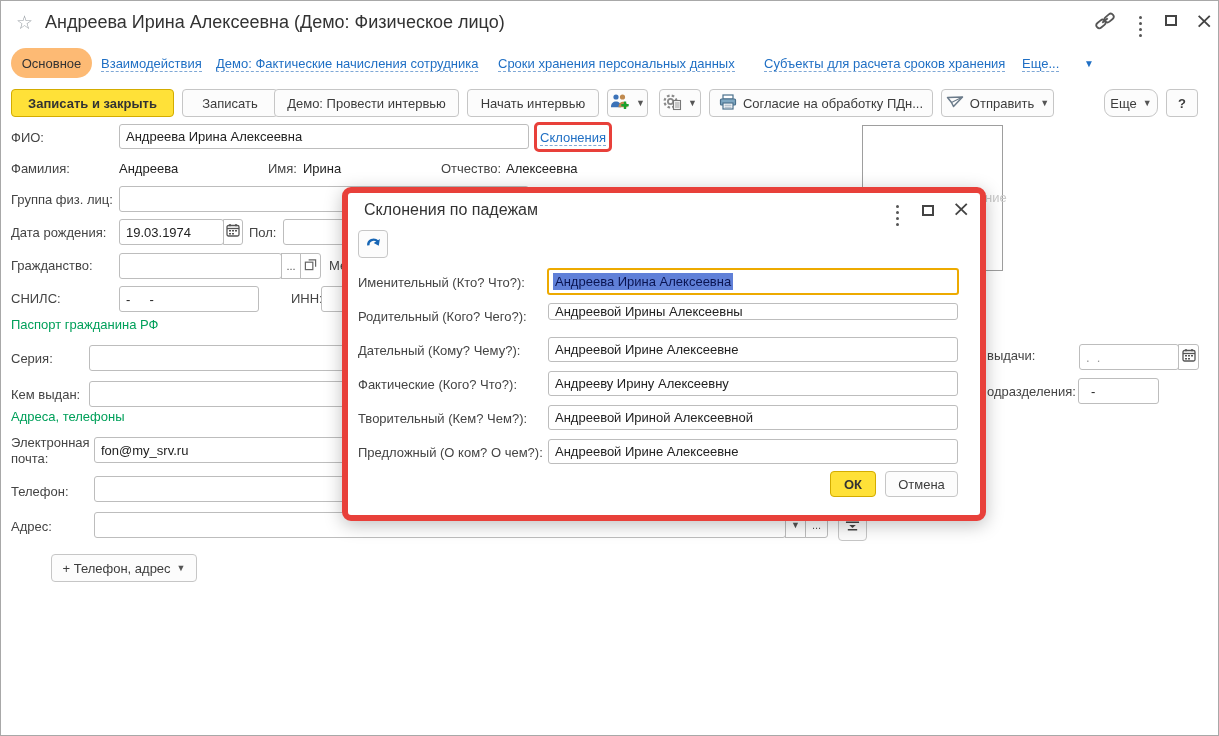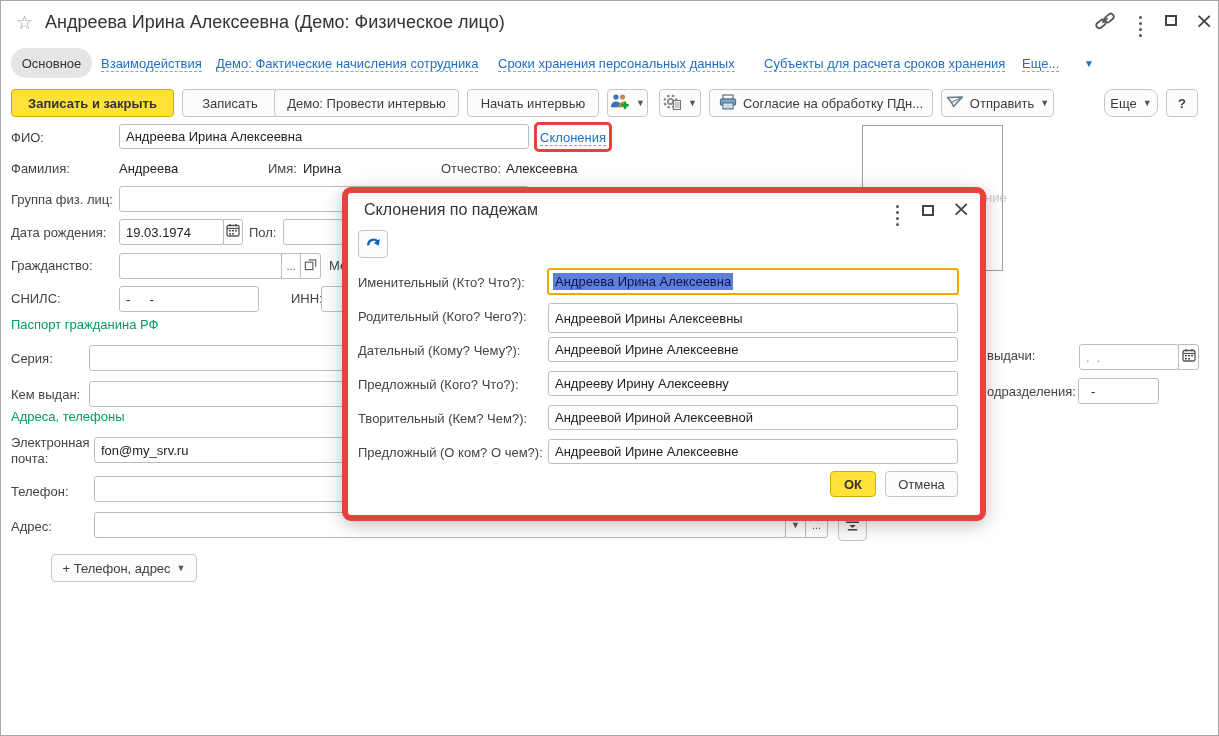--- a/index.html
+++ b/index.html
@@ -15,21 +15,21 @@
        background:#fcfcfc;border:1px solid #c6c6c6;border-radius:4px;
        font-size:13px;color:#3c3c3c;box-sizing:border-box;cursor:pointer;white-space:nowrap;}
   .btn-yellow{background:#ffe138;border-color:#d3ac00;font-weight:bold;color:#333;}
   .caret{font-size:9px;color:#555;line-height:1;}
   .inp{position:absolute;border:1px solid #bdbdbd;border-radius:3px;background:#fff;
        font-family:"Liberation Sans",sans-serif;font-size:13px;color:#222;
        padding:0 6px;box-sizing:border-box;outline:none;}
   .inp.gray{color:#999;}
   .inbtn{display:flex;align-items:center;justify-content:center;background:#fff;
          border:1px solid #bdbdbd;border-radius:0 3px 3px 0;box-sizing:border-box;cursor:pointer;}
-  .tab-active{display:flex;align-items:center;justify-content:center;background:#e5e5e5;
+  .tab-active{display:flex;align-items:center;justify-content:center;background:#fdba74;
               border-radius:15px;font-size:13px;color:#333;}
   .winbtn{cursor:pointer;color:#444;}
   .dots{display:flex;flex-direction:column;gap:3px;cursor:pointer;padding:2px;}
   .dots i{width:3px;height:3px;background:#555;border-radius:50%;}
   .maxbox{width:12px;height:11px;border:2px solid #444;box-sizing:border-box;cursor:pointer;}
   .xmark{font-size:22px;color:#444;line-height:1;cursor:pointer;font-family:"DejaVu Sans",sans-serif;}
   .red-annot{border:3px solid #e8403a;border-radius:5px;pointer-events:none;}
   .dialog{background:#fff;border:6px solid #e8403a;border-radius:9px;
           box-shadow:0 4px 18px rgba(0,0,0,.25);z-index:20;}
   .dlg-title{font-size:16px;color:#333;white-space:nowrap;}
@@ -279,26 +279,26 @@
         </svg>
       </span>
     </button>
 
     <span class="abs lbl" style="left:10px;top:82px;">Именительный (Кто? Что?):</span>
     <div class="fake-inp" style="left:199px;top:75px;width:412px;height:27px;">
       <span class="sel">Андреева Ирина Алексеевна</span>
     </div>
 
     <span class="abs lbl" style="left:10px;top:116px;">Родительный (Кого? Чего?):</span>
-    <input class="inp" style="left: 200px; top: 110px; width: 410px; height: 30px;" value="Андреевой Ирины Алексеевны">
+    <input class="inp" style="left: 200px; top: 110px; width: 410px; height: 17px;" value="Андреевой Ирины Алексеевны">
 
     <span class="abs lbl" style="left:10px;top:150px;">Дательный (Кому? Чему?):</span>
     <input class="inp" style="left: 200px; top: 144px; width: 410px; height: 25px;" value="Андреевой Ирине Алексеевне">
 
-    <span class="abs lbl" style="left:10px;top:184px;">Предложный (Кого? Что?):</span>
+    <span class="abs lbl" style="left:10px;top:184px;">Фактические (Кого? Что?):</span>
     <input class="inp" style="left: 200px; top: 178px; width: 410px; height: 25px;" value="Андрееву Ирину Алексеевну">
 
     <span class="abs lbl" style="left:10px;top:218px;">Творительный (Кем? Чем?):</span>
     <input class="inp" style="left: 200px; top: 212px; width: 410px; height: 25px;" value="Андреевой Ириной Алексеевной">
 
     <span class="abs lbl" style="left:10px;top:252px;">Предложный (О ком? О чем?):</span>
     <input class="inp" style="left: 200px; top: 246px; width: 410px; height: 25px;" value="Андреевой Ирине Алексеевне">
 
     <button class="abs btn btn-yellow" style="left:482px;top:278px;width:46px;height:26px;">ОК</button>
     <button class="abs btn" style="left:537px;top:278px;width:73px;height:26px;">Отмена</button>

